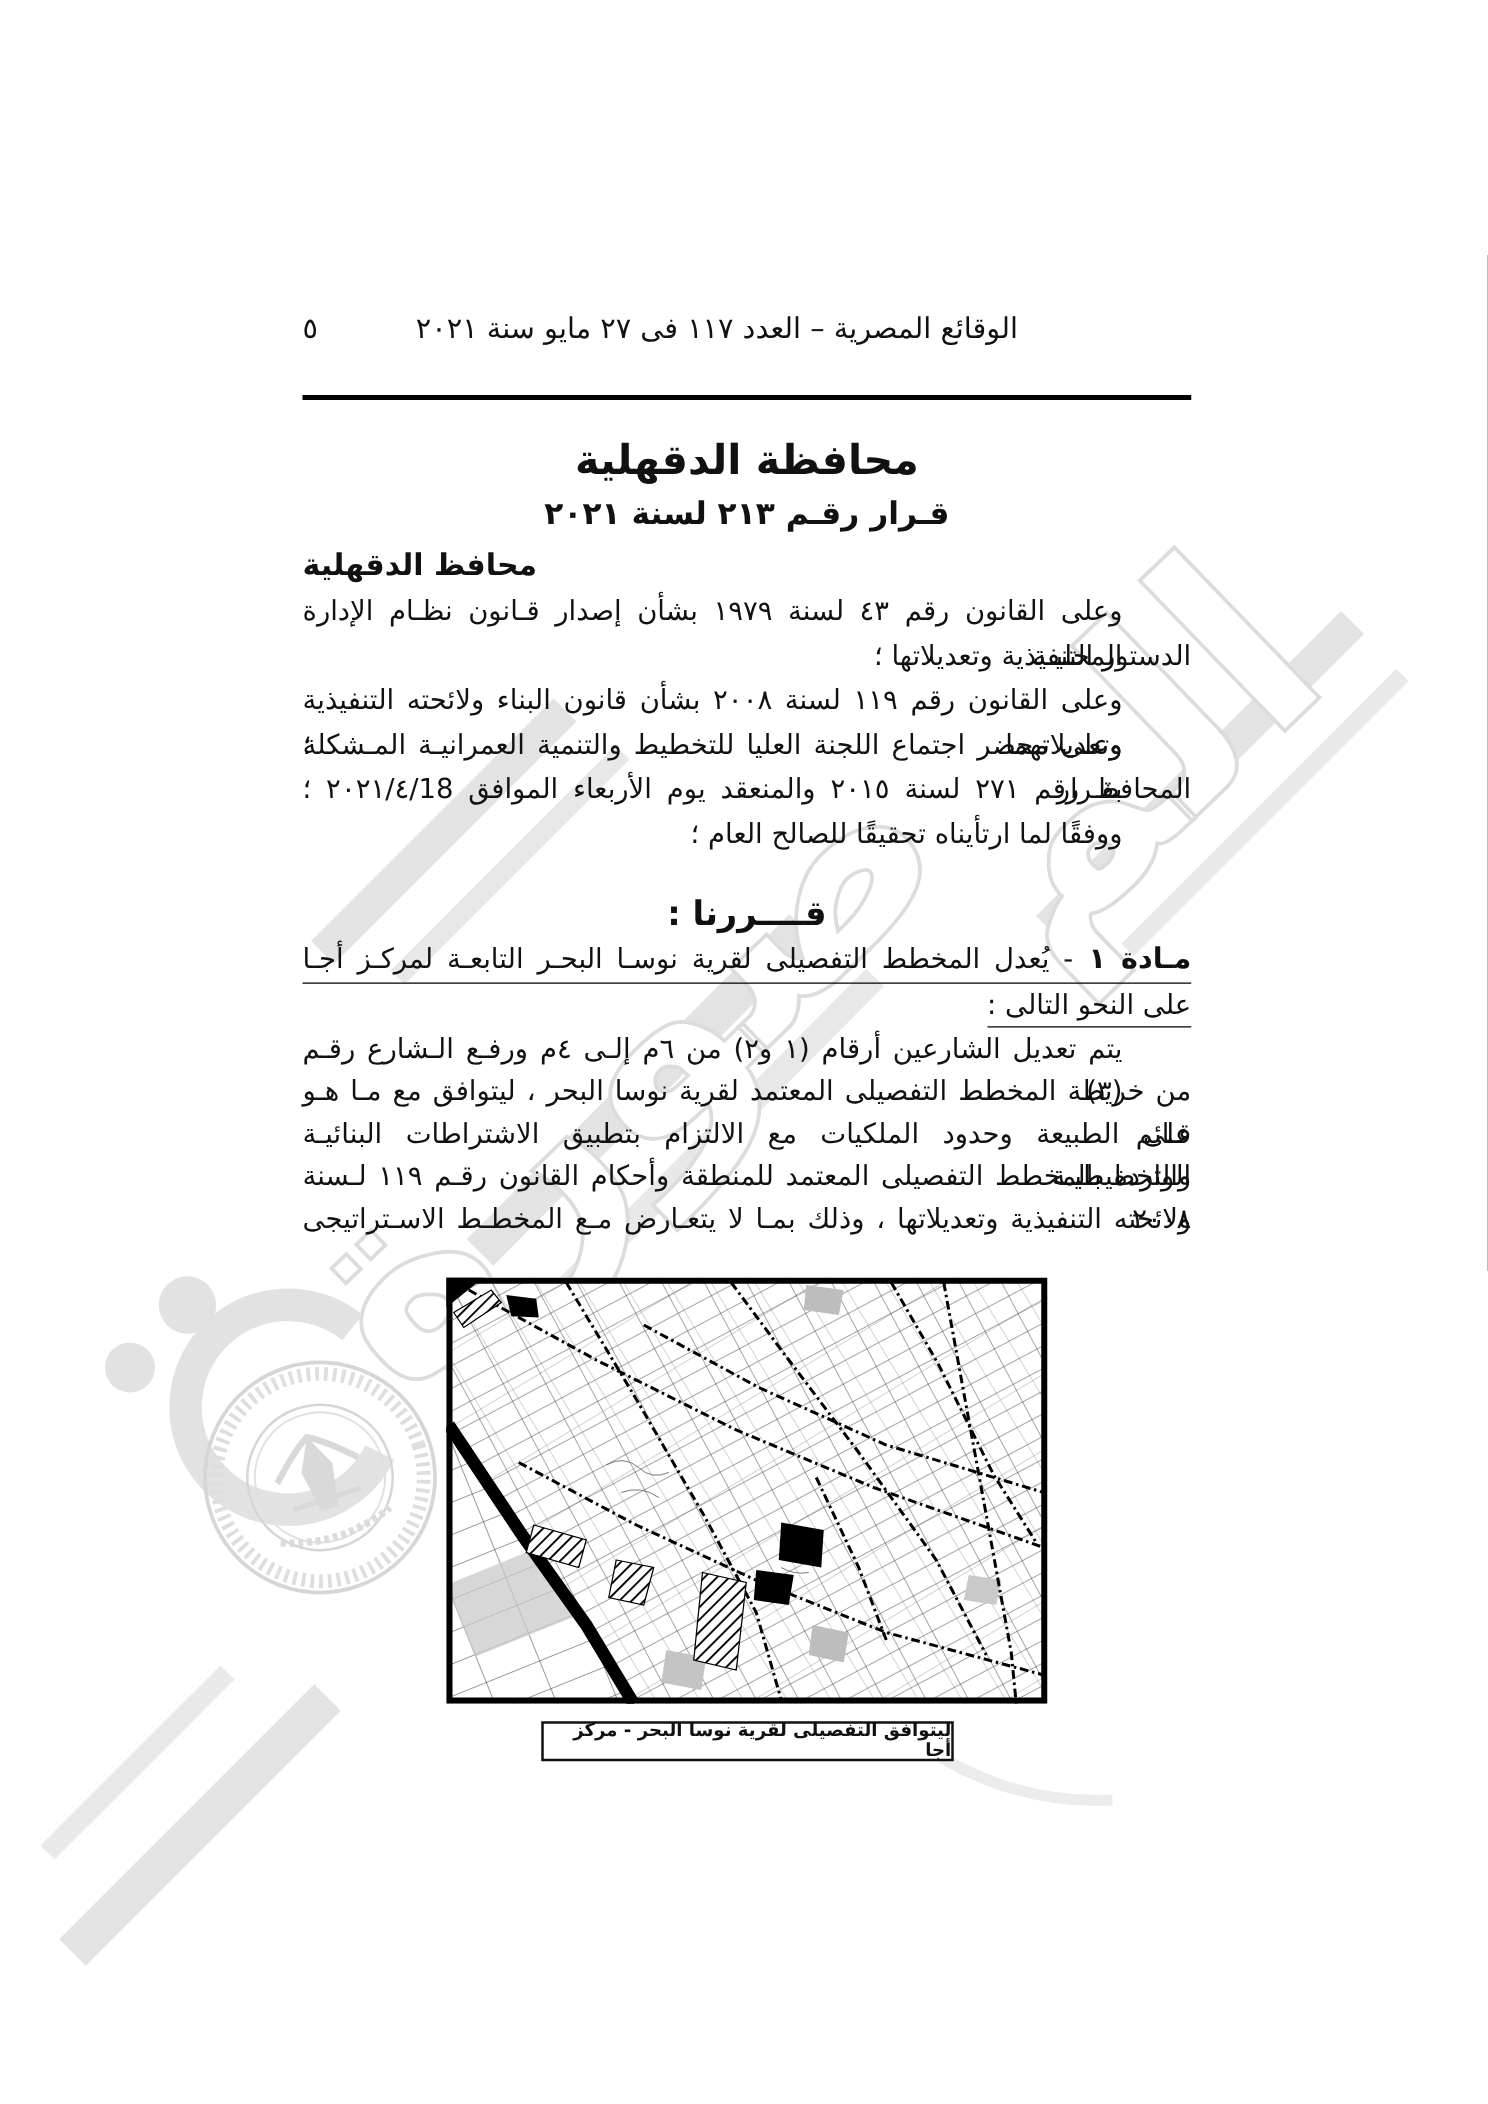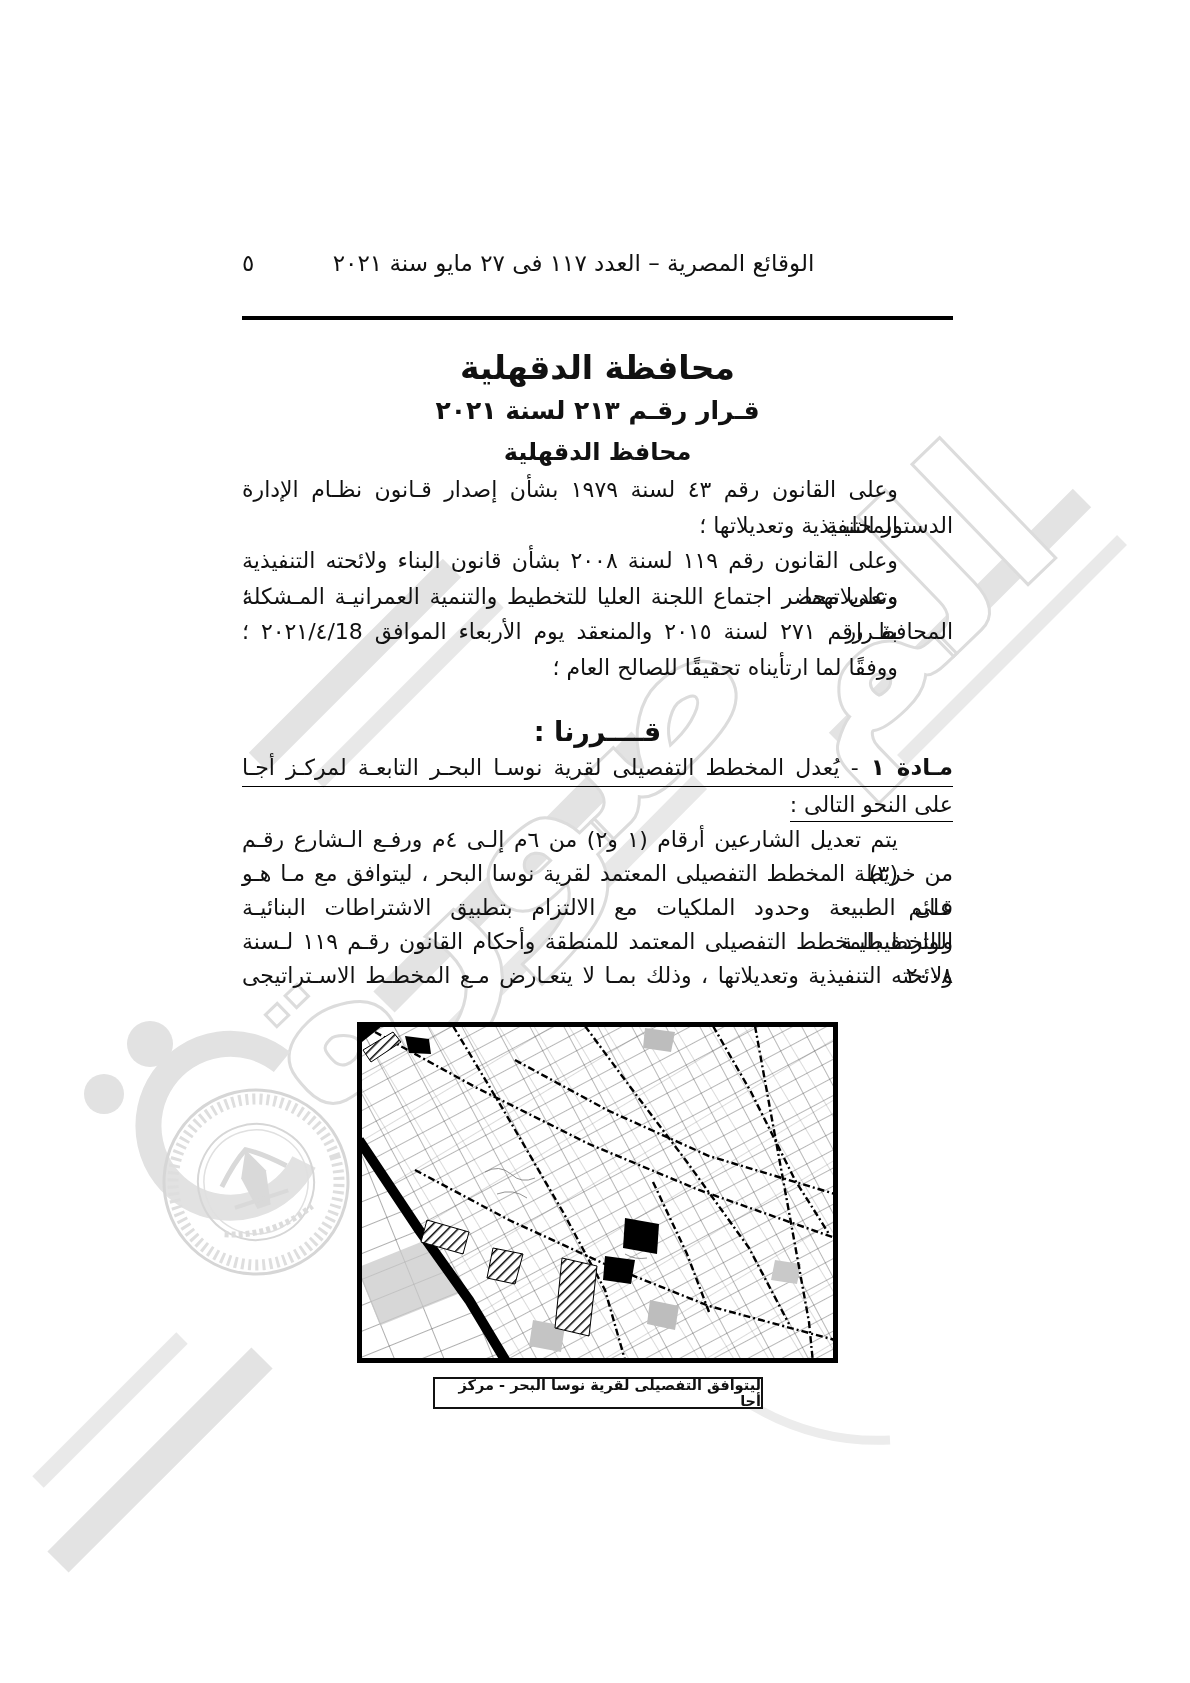--- a/index.html
+++ b/index.html
@@ -26,21 +26,21 @@
   .rule{position:absolute;top:316px;right:0;left:0;height:4px;background:#000;}
   .title{
     position:absolute;top:348px;right:0;left:0;text-align:center;
     font-size:33px;font-weight:bold;
   }
   .subtitle{
     position:absolute;top:396px;right:0;left:0;text-align:center;
     font-size:25px;font-weight:bold;
   }
   .issuer{
-    position:absolute;top:438px;right:0;left:0;text-align:center;
+    position:absolute;top:438px;right:0;left:0;text-align:left;
     font-size:24px;font-weight:bold;
   }
   .preamble{position:absolute;top:472px;right:0;left:0;}
   .line{
     height:35.5px;line-height:35.5px;font-size:22px;
     text-align:right;white-space:nowrap;
   }
   .just{white-space:normal;text-align:justify;text-align-last:justify;}
   .ind{padding-right:55px;}
   .ind1{padding-right:88px;}

